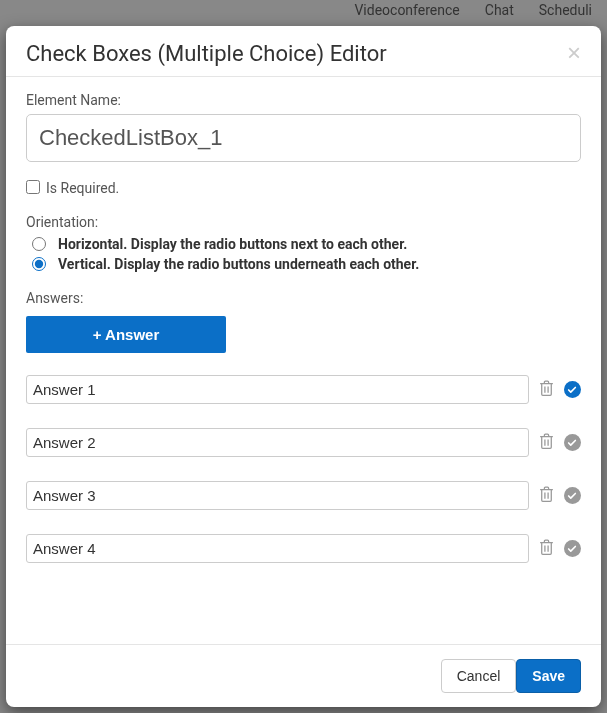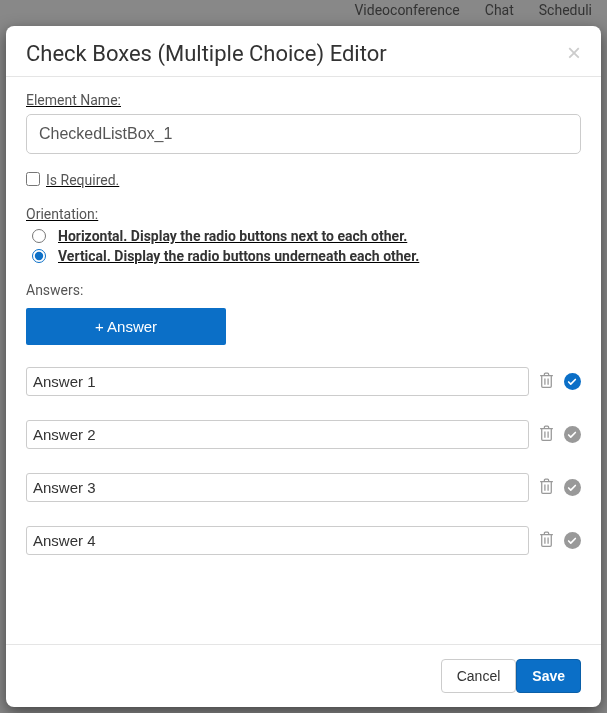--- a/index.html
+++ b/index.html
@@ -69,29 +69,28 @@
     }
     .field-label {
       font-size: 14px;
       color: #555;
       margin-bottom: 6px;
       display: block;
     }
     .text-input {
       width: 100%;
       padding: 10px 12px;
-      font-size: 16px;
+      font-size: 22px;
       border: 1px solid #ccc;
       border-radius: 5px;
       color: #555;
       background: #fff;
     }
     .section {
       margin-bottom: 18px;
-      text-decoration: underline;
     }
     .checkbox-row {
       display: flex;
       align-items: flex-start;
       gap: 6px;
       font-size: 14px;
       color: #555;
     }
     .checkbox-row input[type="checkbox"] {
       width: 14px;
@@ -118,21 +117,21 @@
       cursor: pointer;
       padding-left: 7px;
     }
     .add-answer-btn {
       background: #0b6fc7;
       color: #fff;
       border: none;
       padding: 10px 0;
       width: 200px;
       font-size: 15px;
-      font-weight: 400;
+      font-weight: 700;
       cursor: pointer;
       border-radius: 2px;
       margin-top: 4px;
     }
     .answers-list {
       margin-top: 22px;
     }
     .answer-row {
       display: flex;
       align-items: center;

